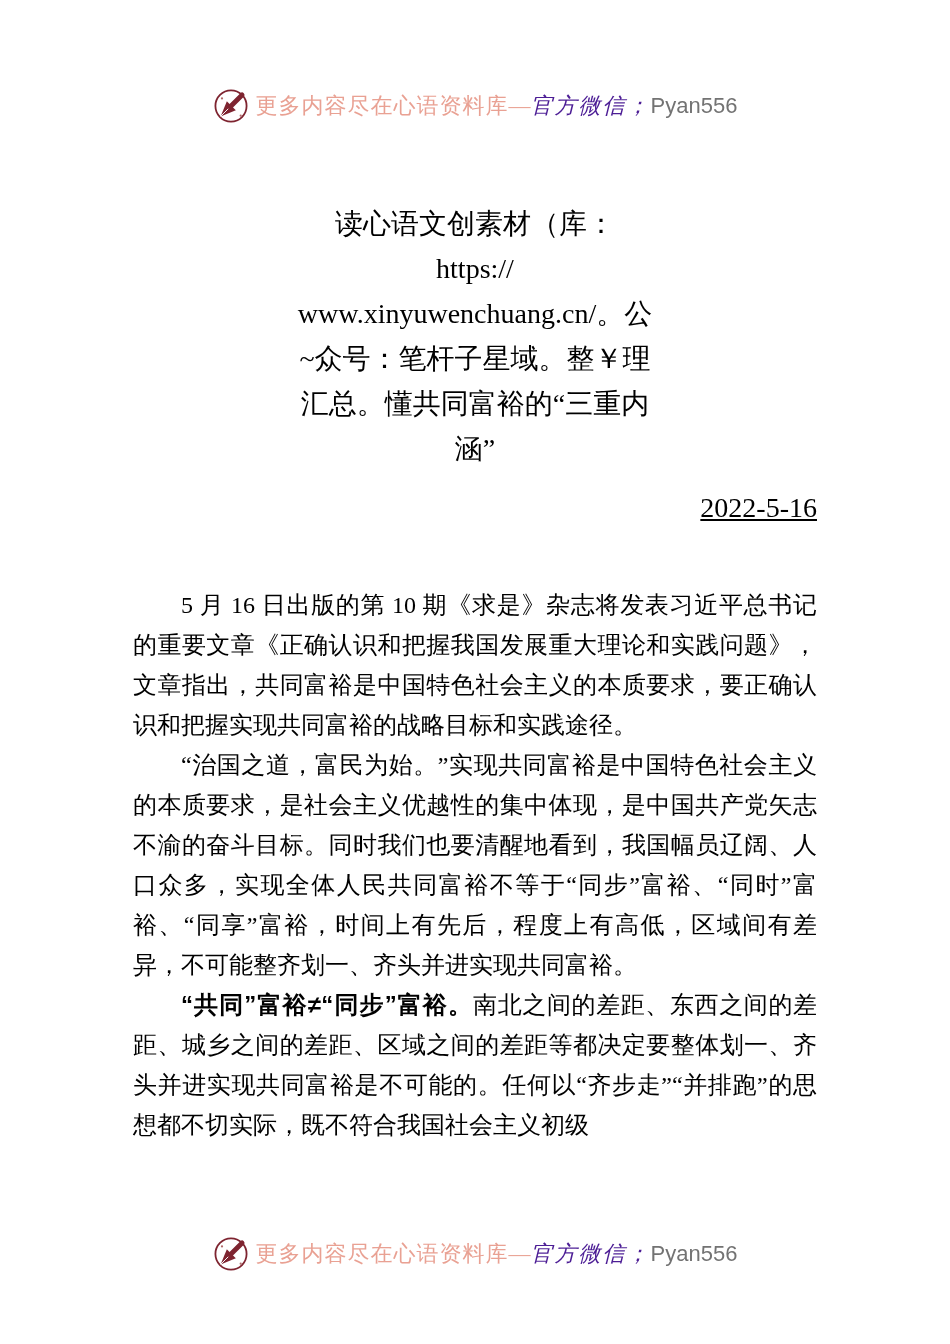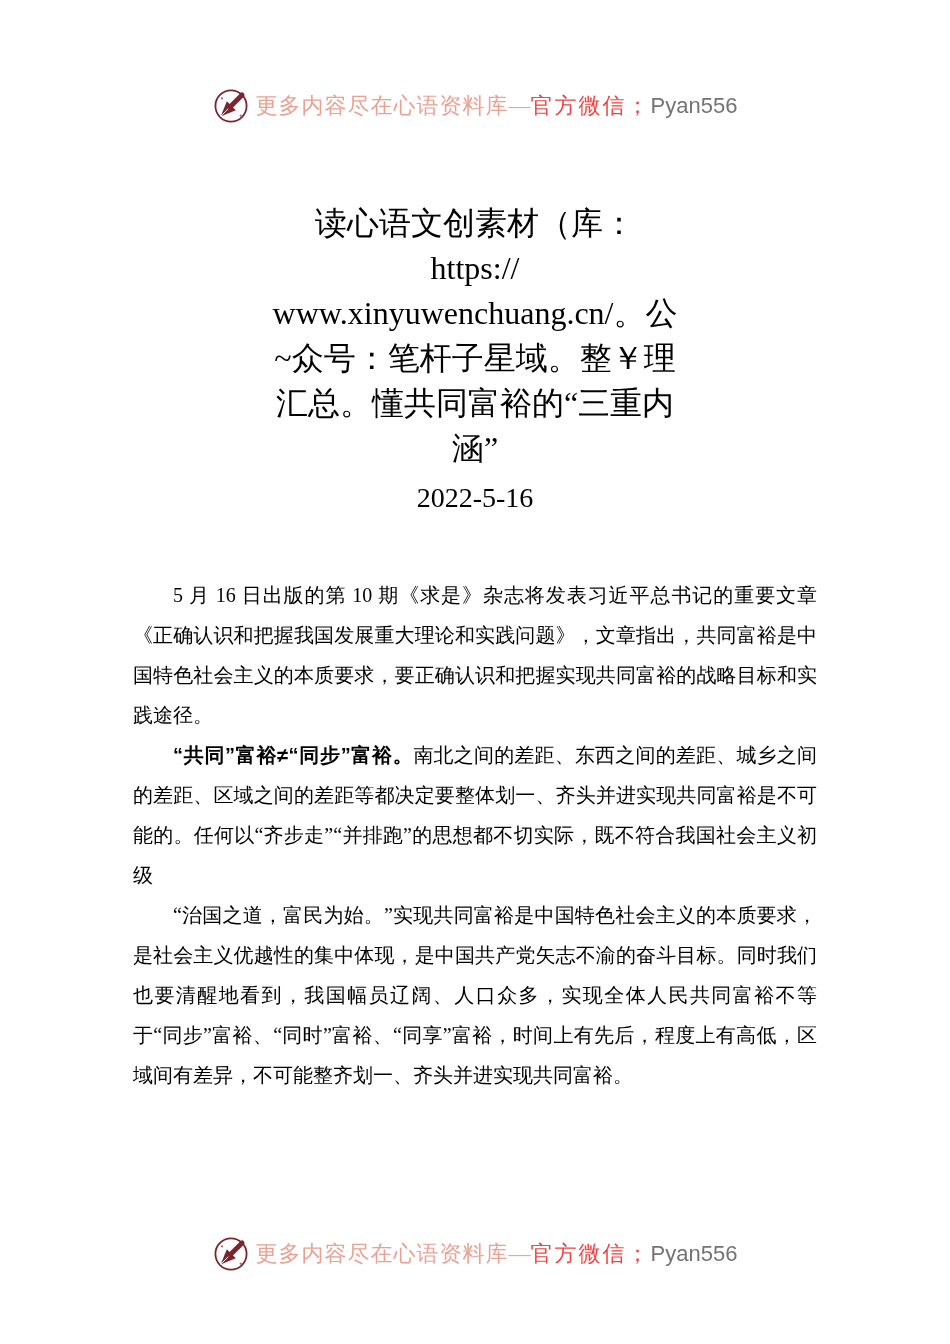--- a/index.html
+++ b/index.html
@@ -36,55 +36,56 @@
     flex: 0 0 auto;
     display: block;
   }
   .banner-text {
     font-size: 22px;
     line-height: 36px;
     white-space: nowrap;
   }
   .brand-text   { color: #E9A193; letter-spacing: 1px; }
   .brand-dash   { color: #E9A193; }
-  .wechat-label { color: #ef4444; letter-spacing: 2px; text-align: center; }
+  .wechat-label { color: #4c1d95; font-style: italic; letter-spacing: 2px; text-align: center; }
   .wechat-id    { color: #737373; font-family: "Liberation Sans", "DejaVu Sans", sans-serif; font-style: normal; }
 
   
   .content {
     position: absolute;
     left: 133px;
     top: 201px;
     width: 684px;
   }
   .doc-title {
-    font-size: 32px;
+    font-size: 28px;
     line-height: 45px;
     font-weight: 400;
     text-align: center;
     margin: 0;
     white-space: pre-line;
     color: #000000;
   }
   .doc-author {
     margin-top: 12px;
     font-size: 25px;
     line-height: 32px;
     text-align: center;
     letter-spacing: 2px;
   }
   .doc-date {
-    margin-top: 12px;
+    margin-top: 22px;
     font-size: 28px;
     line-height: 30px;
-    text-align: center;
+    text-align: right;
+    text-decoration: underline;
   }
   .doc-body {
     margin-top: 62px;
-    font-size: 20px;
+    font-size: 24px;
     line-height: 40px;
     text-align: justify;
     word-break: break-all;
   }
   .doc-body p {
     margin: 0;
     text-indent: 2em;
   }
   .lead-bold {
     font-weight: 700;
@@ -112,22 +113,22 @@
   <div class="content">
     <h1 class="doc-title">读心语文创素材（库：
 https://
 www.xinyuwenchuang.cn/。公
 ~众号：笔杆子星域。整￥理
 汇总。懂共同富裕的“三重内
 涵”</h1>
     <div class="doc-date">2022-5-16</div>
     <div class="doc-body">
       <p><span>5 月 16 日出版的第 10 期《求是》杂志将发表习近平总书记的重要文章《正确认识和把握我国发展重大理论和实践问题》，文章指出，共同富裕是中国特色社会主义的本质要求，要正确认识和把握实现共同富裕的战略目标和实践途径。</span></p>
+      <p><span>“治国之道，富民为始。”实现共同富裕是中国特色社会主义的本质要求，是社会主义优越性的集中体现，是中国共产党矢志不渝的奋斗目标。同时我们也要清醒地看到，我国幅员辽阔、人口众多，实现全体人民共同富裕不等于“同步”富裕、“同时”富裕、“同享”富裕，时间上有先后，程度上有高低，区域间有差异，不可能整齐划一、齐头并进实现共同富裕。</span></p>
       <p><span class="lead-bold">“共同”富裕≠“同步”富裕。</span><span>南北之间的差距、东西之间的差距、城乡之间的差距、区域之间的差距等都决定要整体划一、齐头并进实现共同富裕是不可能的。任何以“齐步走”“并排跑”的思想都不切实际，既不符合我国社会主义初级</span></p>
-      <p><span>“治国之道，富民为始。”实现共同富裕是中国特色社会主义的本质要求，是社会主义优越性的集中体现，是中国共产党矢志不渝的奋斗目标。同时我们也要清醒地看到，我国幅员辽阔、人口众多，实现全体人民共同富裕不等于“同步”富裕、“同时”富裕、“同享”富裕，时间上有先后，程度上有高低，区域间有差异，不可能整齐划一、齐头并进实现共同富裕。</span></p>
     </div>
   </div>
 
   <div class="banner footer">
     <svg class="logo" viewBox="0 0 52 52" aria-hidden="true">
       <circle cx="26" cy="26" r="22.5" fill="none" stroke="#7E2430" stroke-width="2.6"></circle>
       <path d="M11 41 L20 19 L33 32 Z" fill="#7E2430"></path>
       <line x1="26" y1="26" x2="42" y2="10" stroke="#7E2430" stroke-width="7" stroke-linecap="round"></line>
       <line x1="11" y1="41" x2="22" y2="30" stroke="#ffffff" stroke-width="1.4"></line>
       <circle cx="13" cy="15" r="1.6" fill="#B06A6A"></circle>

